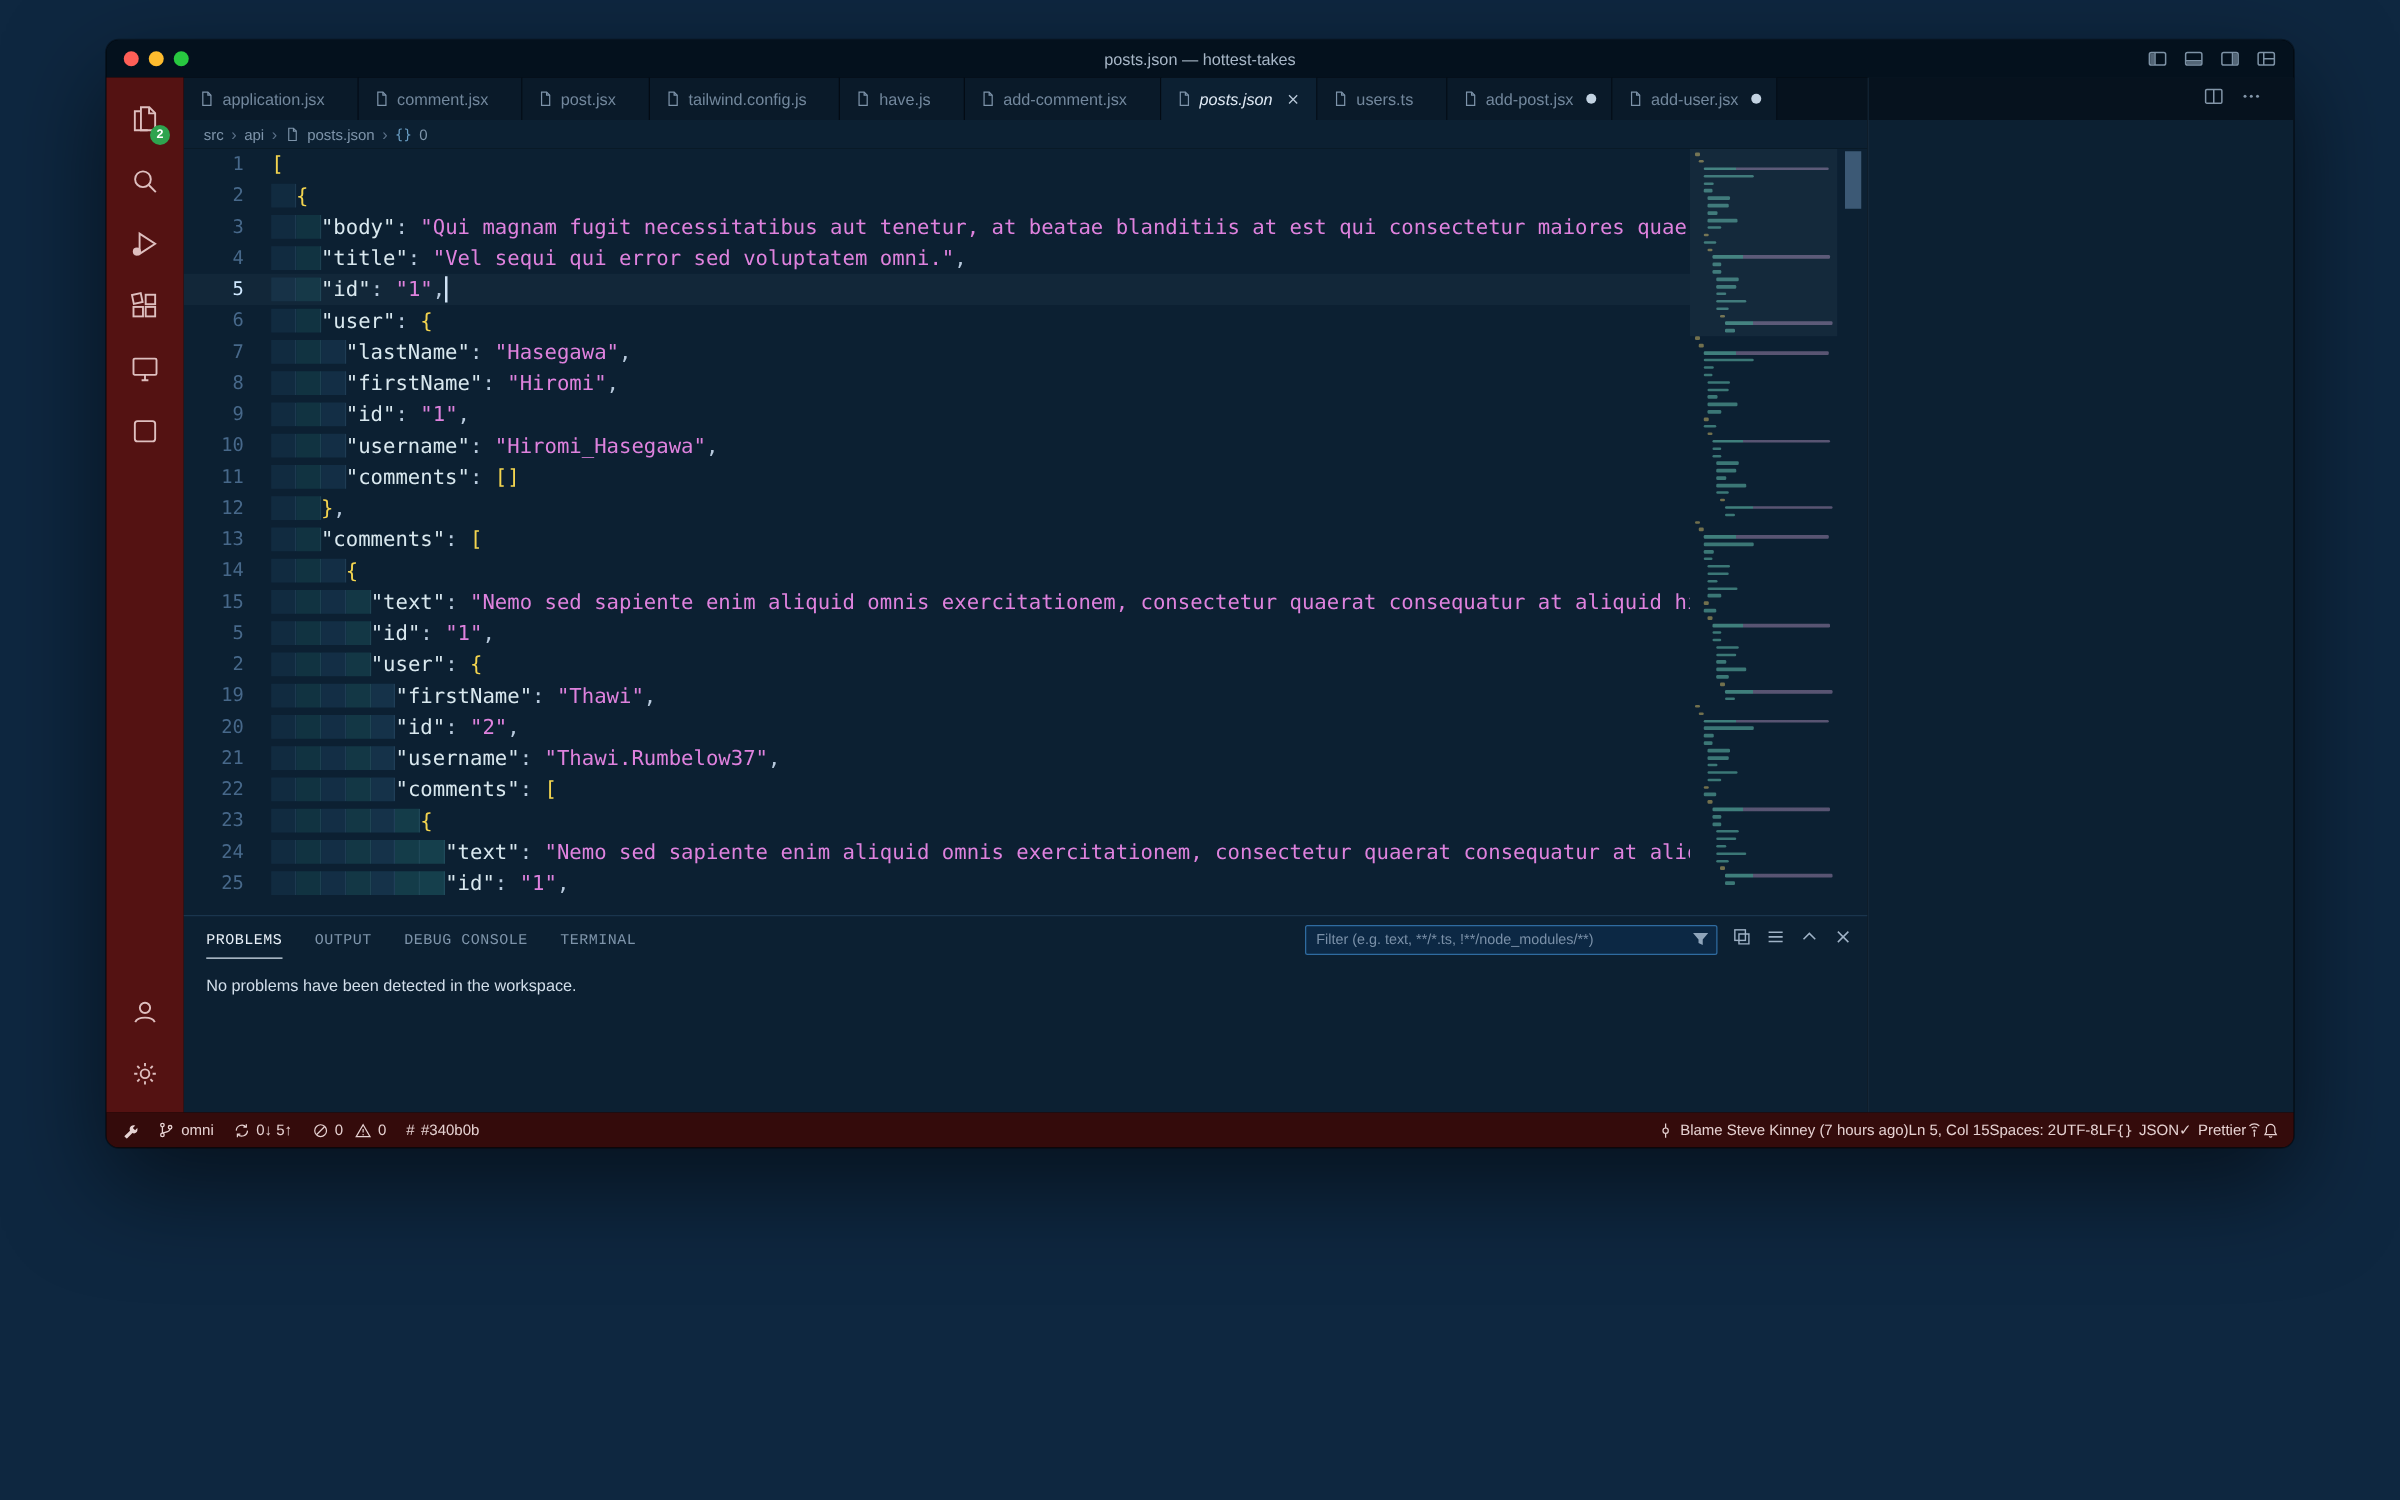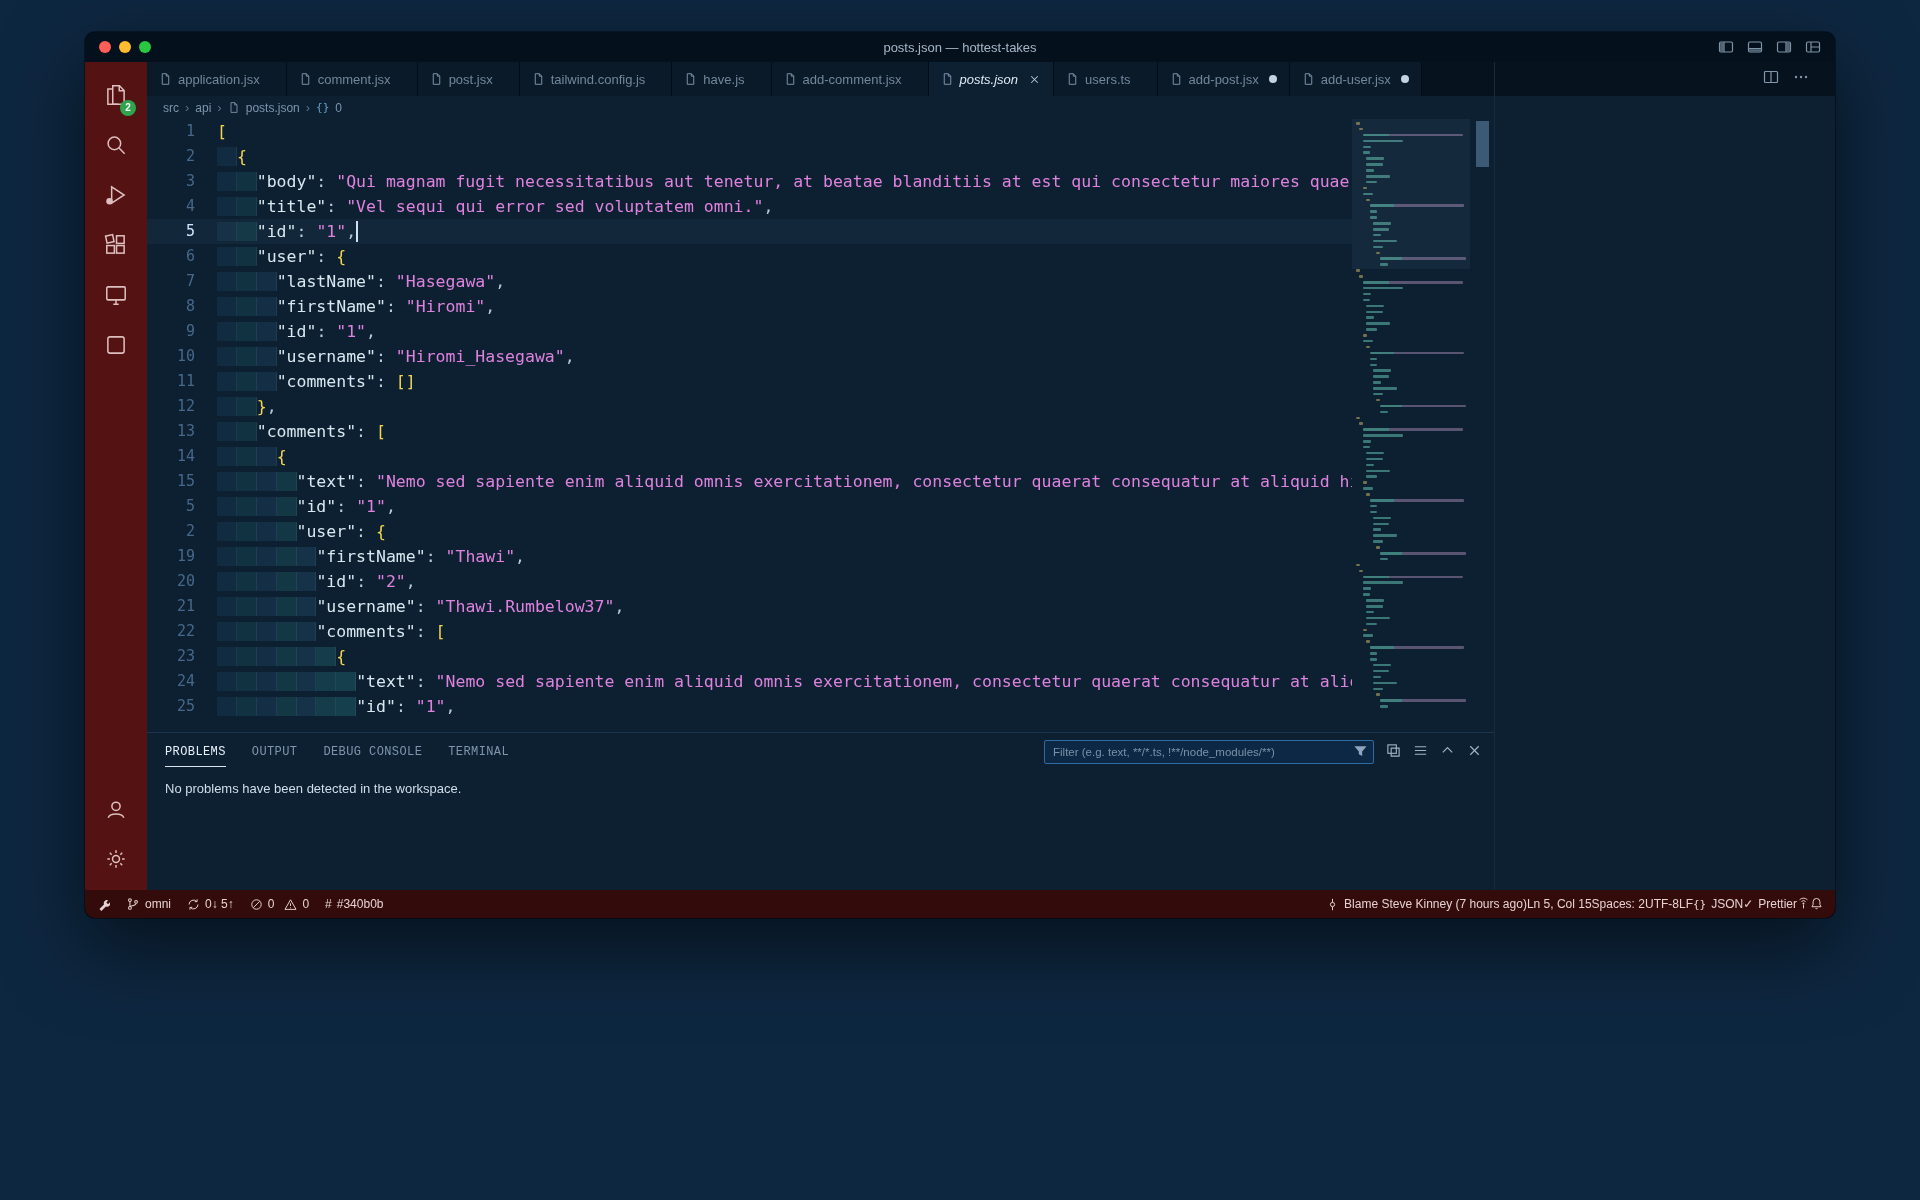--- a/index.html
+++ b/index.html
@@ -83,21 +83,21 @@
   .pfilter{position:relative;width:330px;height:24px;}
   .pfilter input{width:100%;height:100%;background:#0c2844;border:1px solid #2f6ba0;border-radius:2px;
     color:#a9bdd2;font-size:11.5px;padding:0 26px 0 8px;outline:none;font-family:"Liberation Sans",sans-serif;}
   .pfilter input::placeholder{color:#7a90a8;}
   .pfunnel{position:absolute;right:6px;top:4px;color:#8fa5bb;}
   .panel-msg{font-size:13px;color:#d2deea;padding:14px 0 0 18px;}
   
   .statusbar{position:absolute;left:0;top:858px;width:1750px;height:28px;background:#340b0b;
     display:flex;align-items:center;font-size:12px;color:#e6d2d2;padding:0 12px;}
   .st-left{display:flex;align-items:center;gap:16px;}
-  .st-right{margin-left:auto;display:flex;align-items:flex-start;}
+  .st-right{margin-left:auto;display:flex;align-items:flex-end;}
   .st-item{display:flex;align-items:center;gap:5px;white-space:nowrap;}
   .st-item svg{display:block;}
   .st-braces{font-family:"DejaVu Sans Mono",monospace;font-size:11px;}
 </style>
 </head>
 <body>
 
 <div class="window">
 
   <div class="titlebar">

